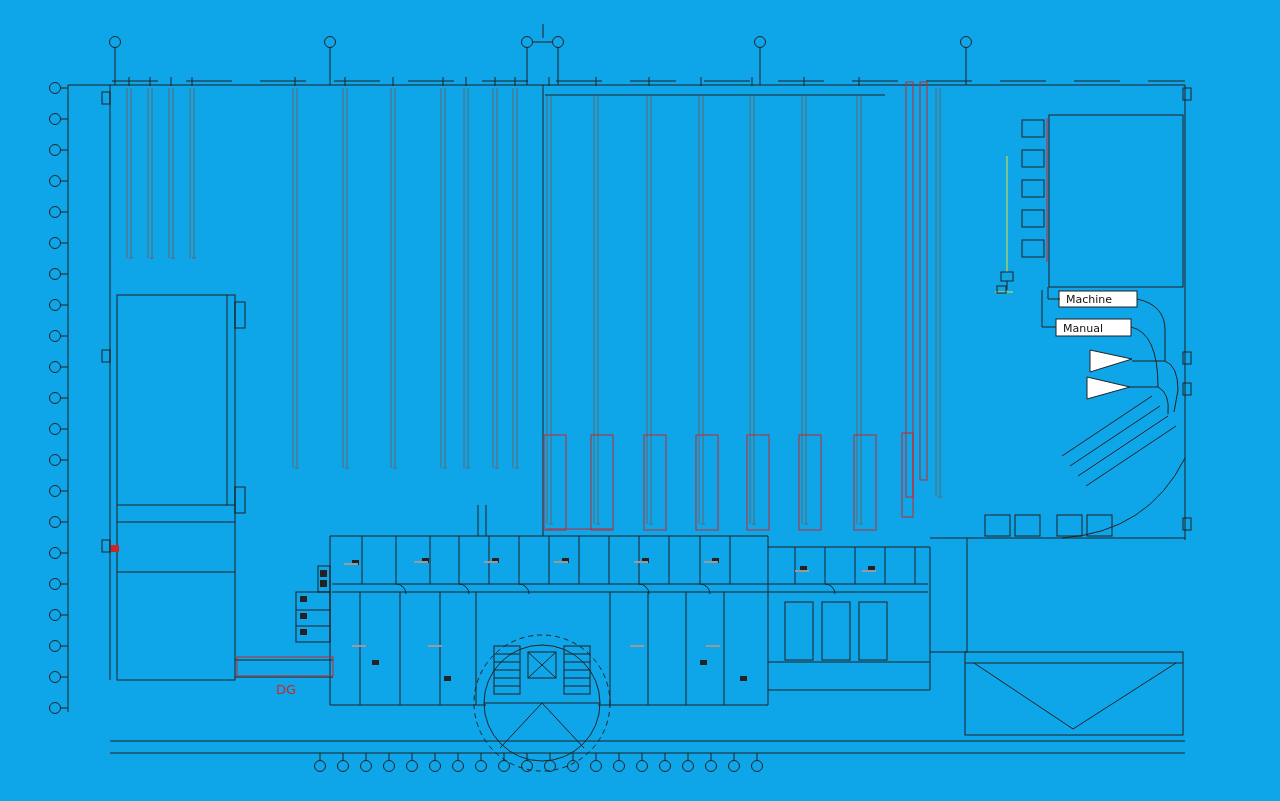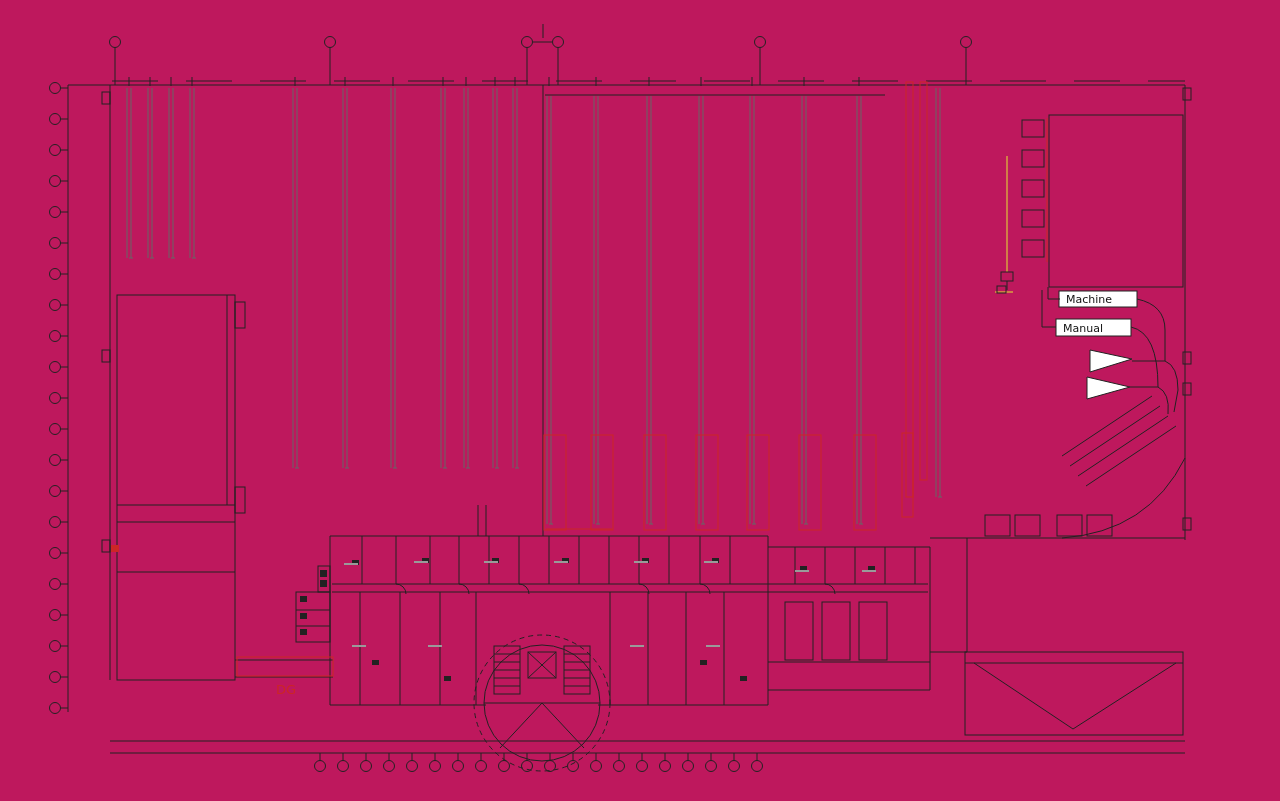--- a/index.html
+++ b/index.html
@@ -1,16 +1,16 @@
 <!DOCTYPE html>
 <html><head>
 <meta charset="utf-8">
 <style>
   html,body{margin:0;padding:0;background:#fff;}
-  .canvas{position:relative;width:1280px;height:801px;background:#be185d;overflow:hidden;
+  .canvas{position:relative;width:1280px;height:801px;background:#0ea5e9;overflow:hidden;
           font-family:"DejaVu Sans","Liberation Sans",sans-serif;}
   svg{display:block;}
   svg line,svg rect,svg circle,svg path,svg polygon{stroke:#222;fill:none;stroke-width:1;}
   .grey{stroke:#666;}
   .red{stroke:#cc2626;}
   .redfill{fill:#cc2626;stroke:none;}
   .yellow{stroke:#e4e432;}
   .fillink{fill:#222;stroke:none;}
   .noise{fill:#9a9a9a;stroke:none;}
   .whitebox{fill:#ffffff;}

